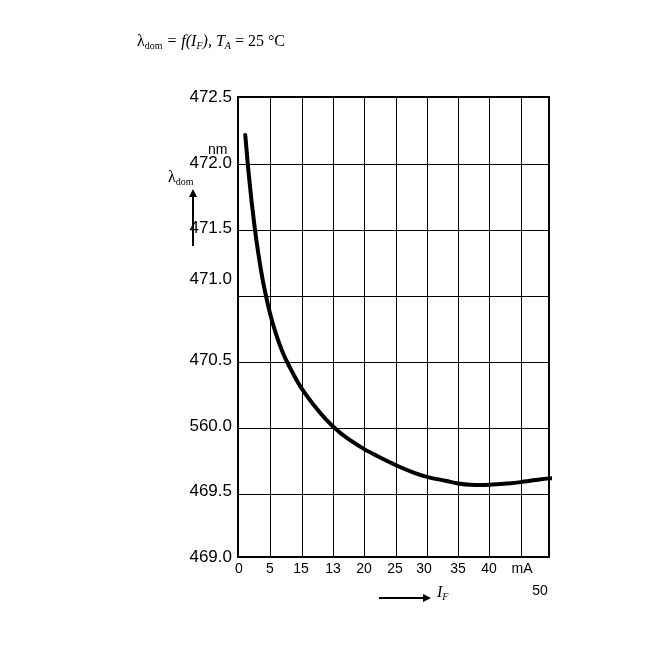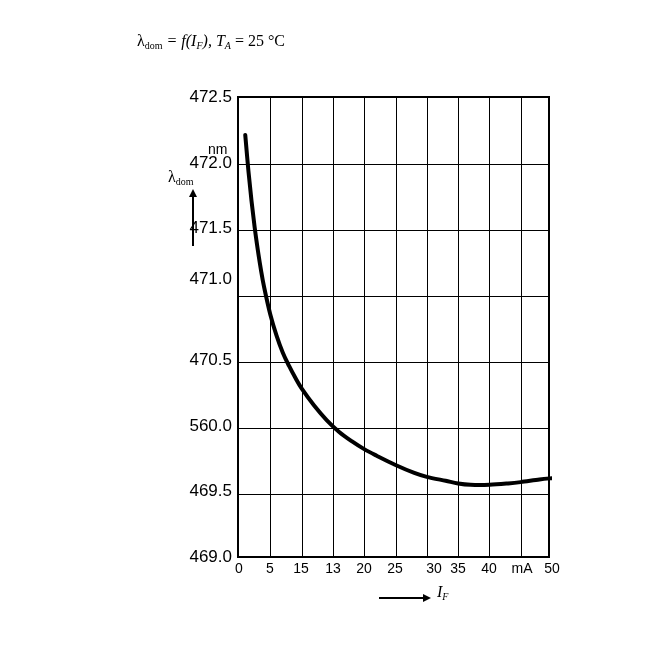--- a/index.html
+++ b/index.html
@@ -253,25 +253,25 @@
       </svg>
   </div>
 
   <div id="xlabels">
     <div class="xtick" style="left:39px;">0</div>
     <div class="xtick" style="left:70px;">5</div>
     <div class="xtick" style="left:101px;">15</div>
     <div class="xtick" style="left:133px;">13</div>
     <div class="xtick" style="left:164px;">20</div>
     <div class="xtick" style="left:195px;">25</div>
-    <div class="xtick" style="left:234px;">30</div>
+    <div class="xtick" style="left:224px;">30</div>
     <div class="xtick" style="left:258px;">35</div>
     <div class="xtick" style="left:289px;">40</div>
     <div class="xtick" style="left:322px;">mA</div>
-    <div class="xtick" style="left:352px;">50</div>
+    <div class="xtick" style="left:340px;margin-top:22px;">50</div>
   </div>
 
   <div class="arrow-right">
     <div class="shaft"></div>
       <div class="head"></div>
   </div>
   <div class="xaxis-name"><span style="font-style:italic">I</span><span class="sub" style="font-style:italic">F</span></div>
 
   <div class="rule"></div>
 </div>

